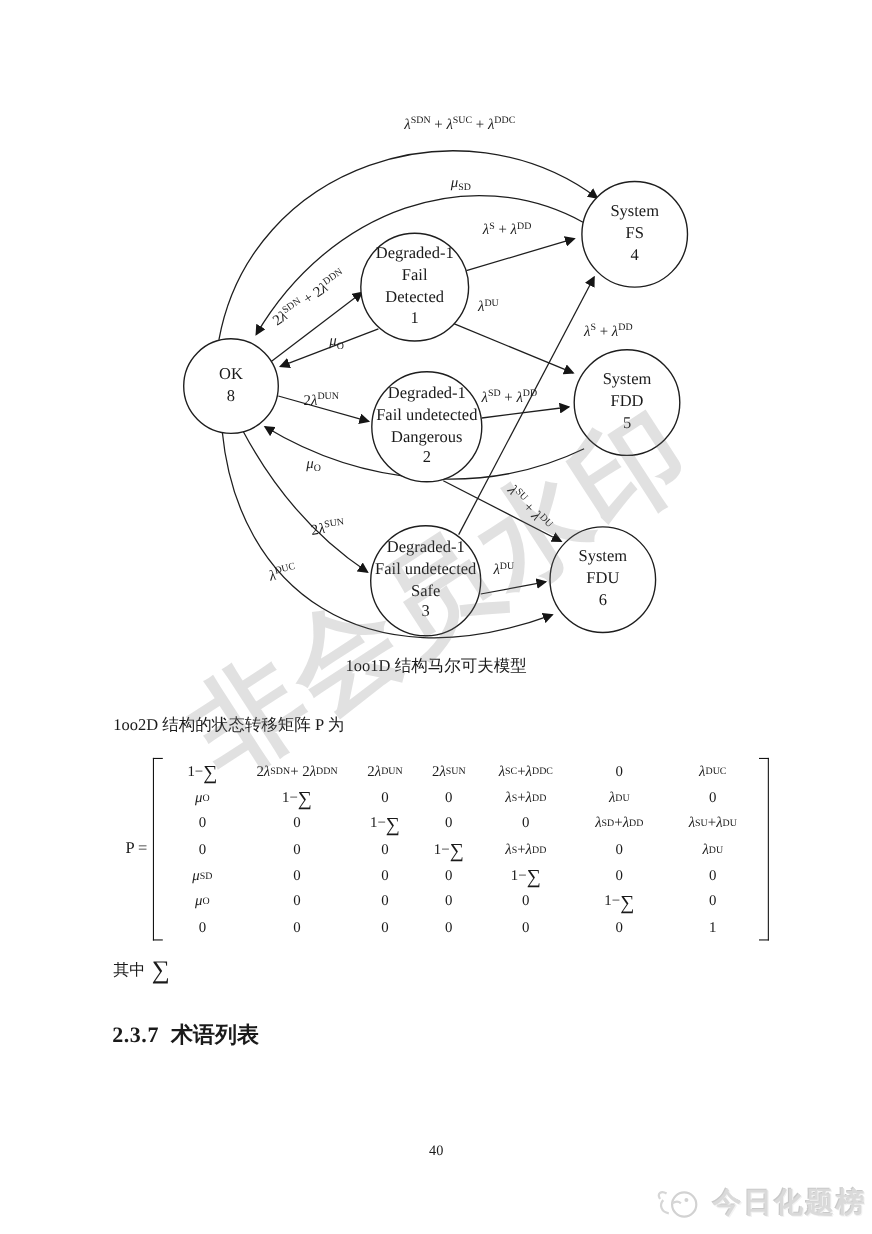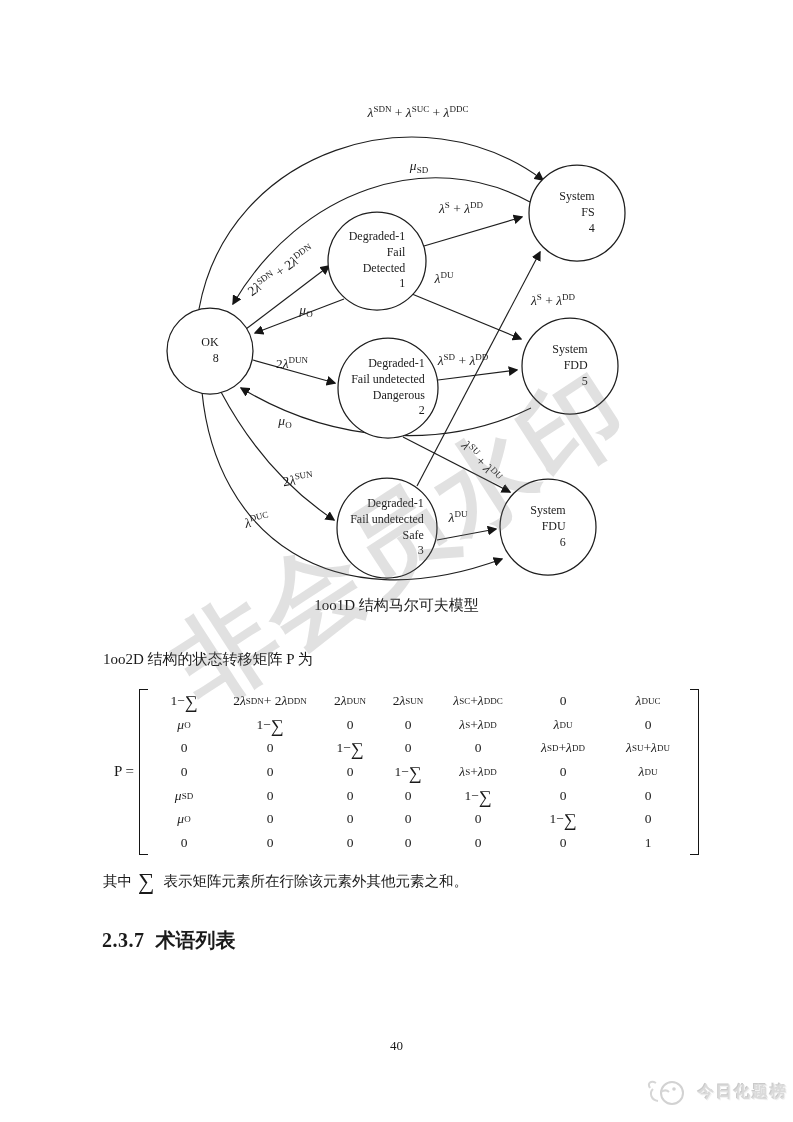--- a/index.html
+++ b/index.html
@@ -1,20 +1,20 @@
 <!DOCTYPE html>
 <html><head>
 <meta charset="utf-8">
 <style>
   html,body{margin:0;padding:0;background:#fff;}
   .page{position:relative;width:793px;height:1122px;background:#ffffff;overflow:hidden;
         font-family:"Liberation Serif", serif;color:#1a1a1a;}
   .diagram-svg{position:absolute;left:0;top:0;z-index:1;pointer-events:none;}
-  .node-label{position:absolute;transform:translate(-50%,-50%);text-align:right;
-              font-size:12px;line-height:1.32;white-space:pre-line;z-index:2;}
+  .node-label{position:absolute;transform:translate(-50%,-50%);text-align:center;
+              font-size:15px;line-height:1.32;white-space:pre-line;z-index:2;}
   .edge-label{position:absolute;transform:translate(-50%,-50%);font-size:13.5px;
               white-space:nowrap;z-index:2;}
   .edge-label i, .m-cell i, .note i{font-style:italic;font-family:"Liberation Serif",serif;}
   sup{font-size:9px;vertical-align:5px;line-height:0;}
   sub{font-size:9px;vertical-align:-3px;line-height:0;}
   .caption{position:absolute;left:0;top:596px;width:100%;text-align:center;
            font-size:15px;z-index:2;}
   .intro{position:absolute;left:103px;top:650px;font-size:15px;z-index:2;}
   .matrix-wrap{position:absolute;left:114px;top:689px;display:flex;align-items:center;z-index:2;}
   .p-eq{font-size:15px;margin-right:5px;}
@@ -26,21 +26,21 @@
           font-size:13.5px;text-align:center;}
   .sum{font-size:18px;line-height:1;position:relative;top:1px;font-style:normal;}
   .note{position:absolute;left:103px;top:866px;height:30px;display:flex;
         align-items:center;font-size:14.5px;z-index:2;justify-content:space-between;}
   .note .big-sigma{font-size:23px;margin:0 9px 0 6px;line-height:1;}
   .heading{position:absolute;left:102px;top:927px;font-size:20px;font-weight:bold;z-index:2;}
   .heading .num{margin-right:11px;letter-spacing:0.5px;}
   .pagenum{position:absolute;left:0;top:1038px;width:100%;text-align:center;
            font-size:13px;z-index:2;}
   .footer{position:absolute;right:5px;top:1076px;display:flex;align-items:center;z-index:3;}
-  .footer-text{font-size:16px;font-weight:bold;font-family:"Liberation Sans",sans-serif;
+  .footer-text{font-size:26px;font-weight:bold;font-family:"Liberation Sans",sans-serif;
                color:#dadada;letter-spacing:2px;margin-left:6px;
                text-shadow:1px 1px 0 #f3f3f3,-1px -1px 0 #c9c9c9;}
   .watermark{position:absolute;left:140px;top:460px;width:560px;z-index:4;
              transform:rotate(-33deg);transform-origin:center;
              font-size:100px;font-weight:bold;letter-spacing:3px;white-space:nowrap;
              font-family:"Liberation Sans",sans-serif;color:rgba(120,120,120,0.22);
              pointer-events:none;}
 </style>
 </head>
 <body>
@@ -208,21 +208,20 @@
           <div class="m-cell" style="width: 88px;">0</div>
           <div class="m-cell" style="width: 82px;">1</div>
         </div>
       </div>
     <div class="bracket br"></div>
   </div>
 
   <div class="note">
     <span>其中</span>
     <span class="big-sigma">∑</span>
-    <span>表示矩阵元素所在行除该元素外其他元素之和。</span>
   </div>
 
   <div class="heading">
     <span class="num">2.3.7</span><span>术语列表</span>
   </div>
 
   <div class="pagenum">40</div>
 
   <div class="watermark">非会员水印</div>
 

